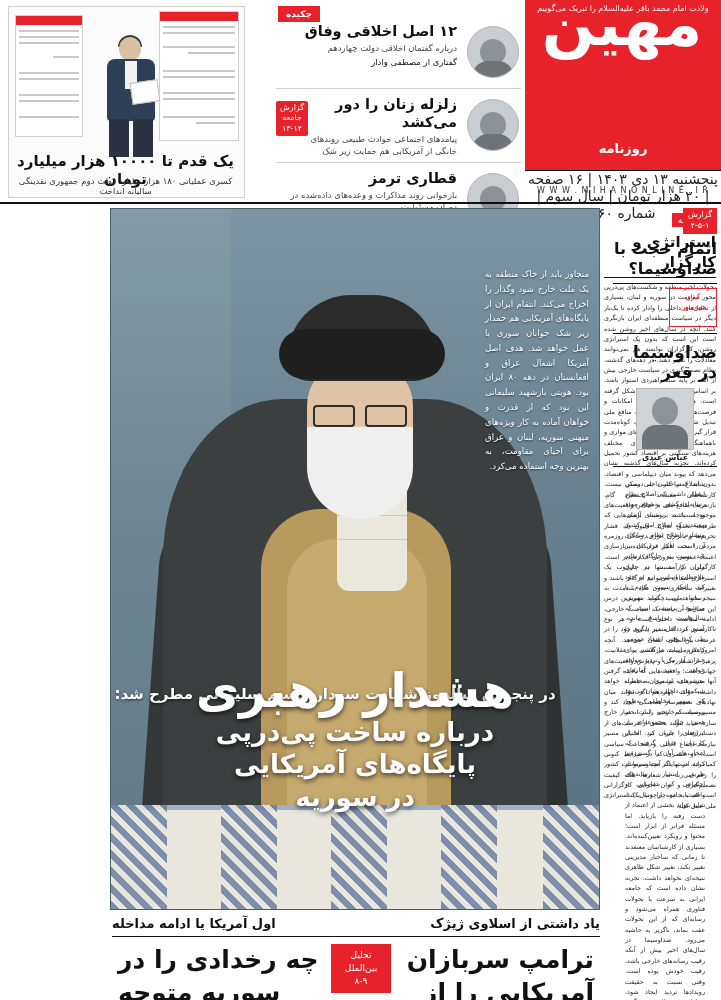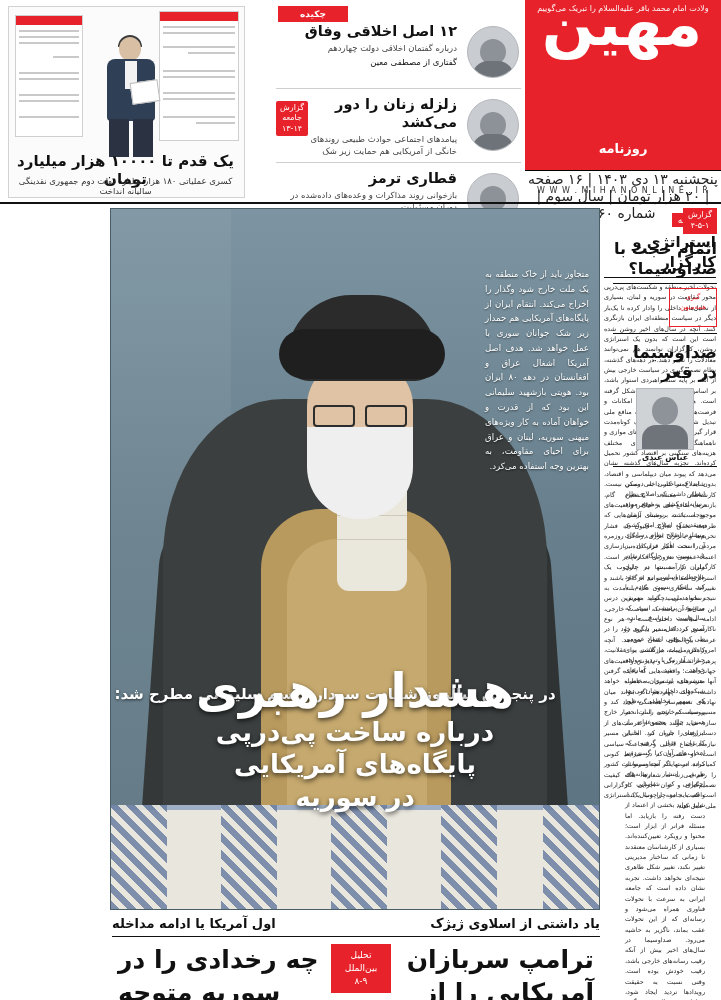--- a/index.html
+++ b/index.html
@@ -55,21 +55,21 @@
   .tz-title{font-size:14.5px;font-weight:bold;color:#111;line-height:1.25;}
   .tz-sub{font-size:8.5px;color:#444;line-height:1.4;margin-top:3px;}
   .tz-by{font-size:8.5px;color:#111;margin-top:2px;}
   .tz-tag{
     position:absolute;left:0;top:6px;background:#e8222a;color:#fff;
     font-size:8px;padding:2px 4px;text-align:center;line-height:1.3;border-radius:2px;
   }
   .divider-h{height:1px;background:#cfcfcf;margin:4px 0 6px 0;}
   .chekide{
     position:absolute;left:2px;top:2px;background:#e8222a;color:#fff;
-    font-size:9px;font-weight:bold;padding:3px 22px;
+    font-size:9px;font-weight:bold;padding:3px 8px;
   }
 
   
   .promo{position:absolute;left:8px;top:6px;width:235px;height:190px;border:1px solid #d2d2d2;background:#fbfbfb;}
   .promo .pg{position:absolute;background:#fff;border:1px solid #cfcfcf;overflow:hidden;}
   .promo .pg .band{position:absolute;left:0;right:0;top:0;height:9px;background:#e8222a;}
   .promo .pg .ln{position:absolute;left:3px;right:3px;height:2px;background:#c9c9c9;}
   .promo .man{position:absolute;left:92px;top:30px;width:60px;height:120px;}
   .promo .man .h{position:absolute;left:18px;top:0;width:22px;height:24px;border-radius:50%;background:#d9bfa4;}
   .promo .man .hair{position:absolute;left:17px;top:-2px;width:24px;height:12px;border-radius:12px 12px 0 0;background:#3b3b3b;}
@@ -217,21 +217,21 @@
       <div class="chekide">چکیده</div>
 
       <div class="teaser" style="margin-top:18px;">
         <div class="tz-photo">
             <div class="head"></div>
             <div class="body"></div>
           </div>
         <div class="tz-body">
           <div class="tz-title">۱۲ اصل اخلاقی وفاق</div>
           <div class="tz-sub">درباره گفتمان اخلاقی دولت چهاردهم</div>
-          <div class="tz-by">گفتاری از مصطفی معین</div>
+          <div class="tz-by">گفتاری از مصطفی وادار</div>
         </div>
       </div>
       <div class="divider-h"></div>
 
       <div class="teaser">
         <div class="tz-photo">
             <div class="head"></div>
             <div class="body"></div>
           </div>
         <div class="tz-tag" style="white-space:pre-line;">گزارش

